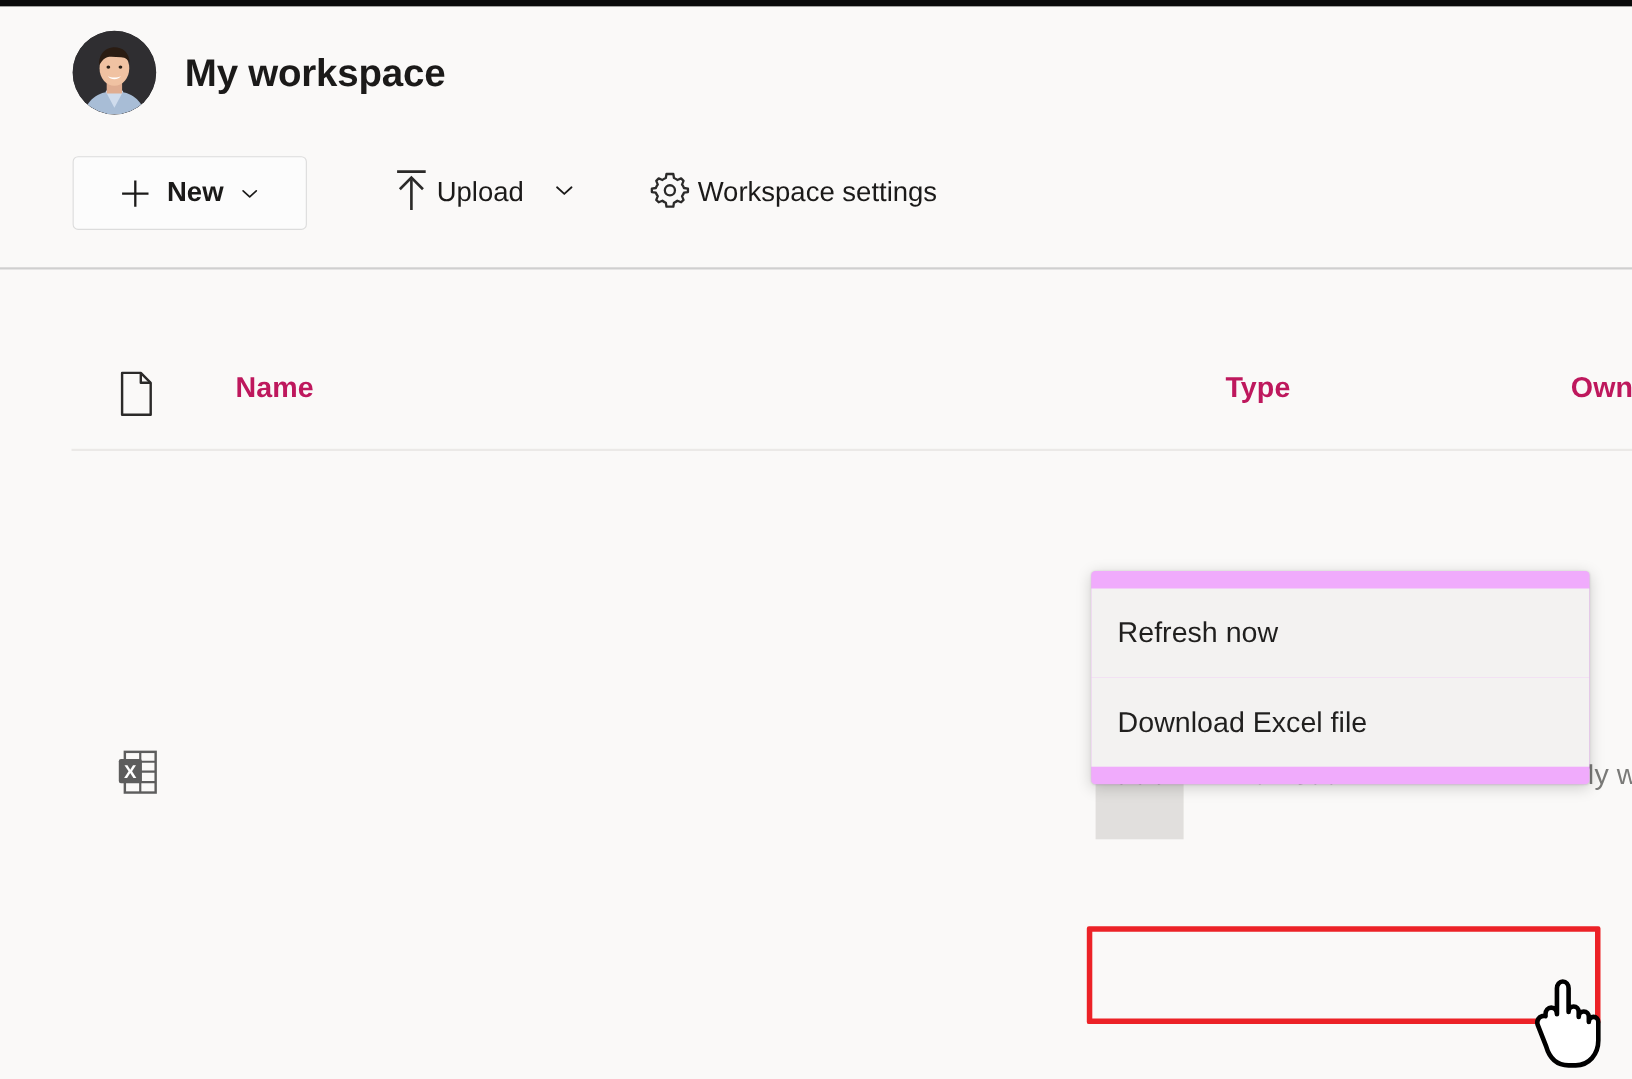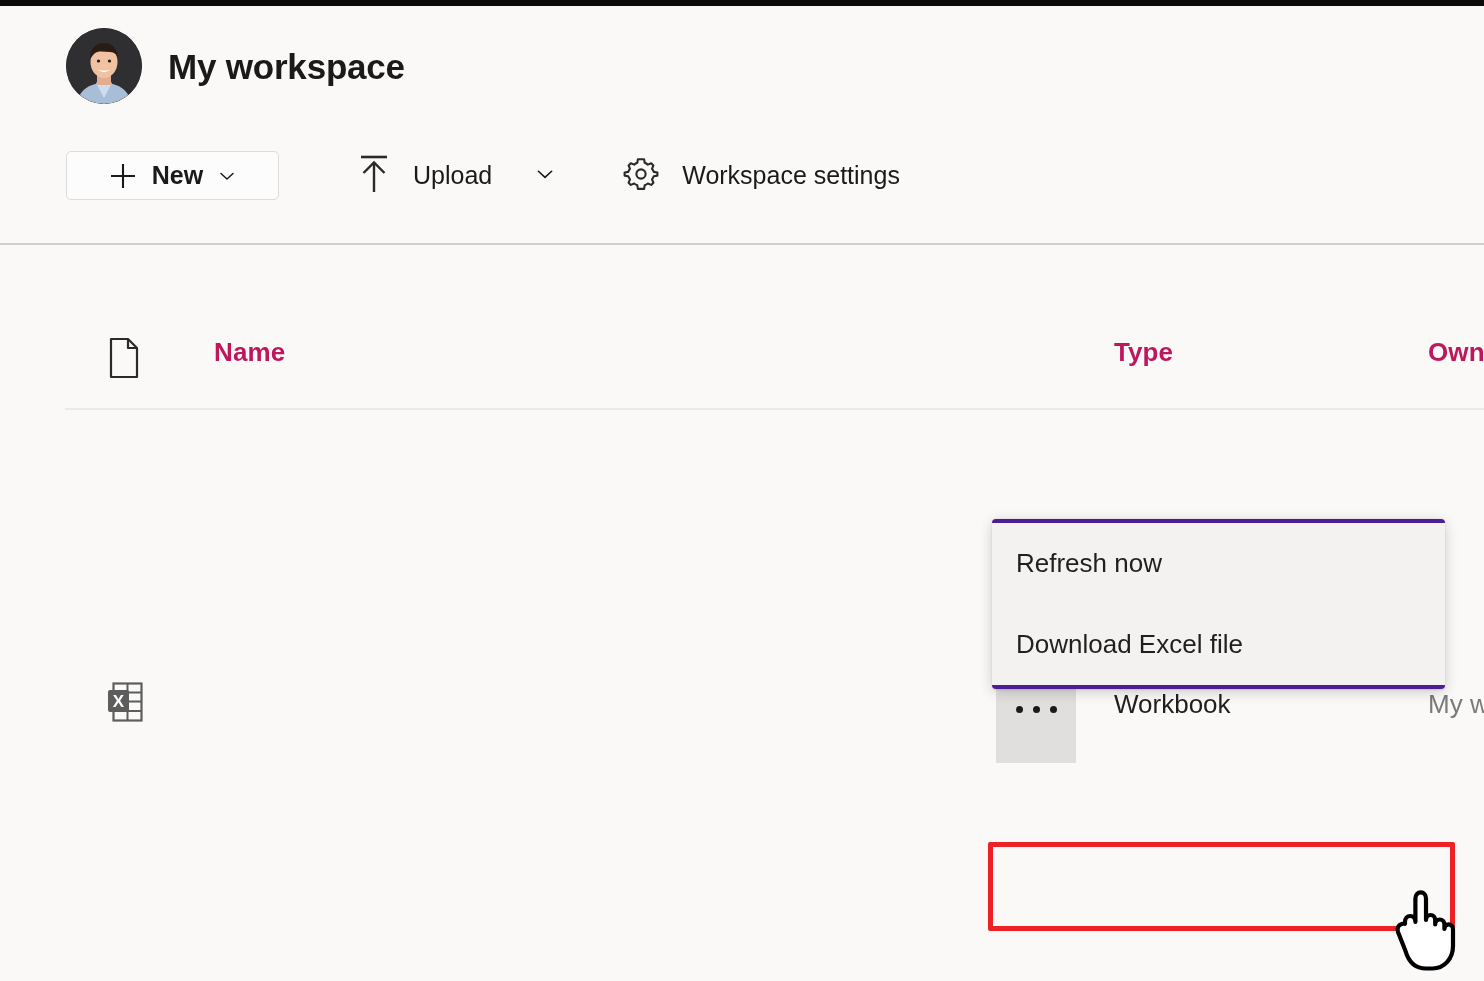--- a/index.html
+++ b/index.html
@@ -70,39 +70,39 @@
     display: flex;
     align-items: center;
   }
 
   .new-button {
     display: flex;
     align-items: center;
     justify-content: center;
     gap: 14px;
     width: 213px;
-    height: 49px;
+    height: 67px;
     background: #fcfcfc;
     border: 1px solid #dcdcdc;
     border-radius: 5px;
     cursor: pointer;
   }
   .new-button .plus { width: 30px; height: 30px; flex: none; }
   .new-button .label {
     font-size: 25px;
     font-weight: 700;
     color: #1b1a19;
     white-space: nowrap;
   }
   .new-button .chev { width: 20px; height: 20px; flex: none; }
 
   .tb-item {
     display: flex;
     align-items: center;
-    gap: 20px;
+    gap: 4px;
     height: 67px;
     padding: 0 8px;
     cursor: pointer;
     white-space: nowrap;
   }
   .tb-item .tb-label {
     font-size: 25px;
     font-weight: 400;
     color: #1b1a19;
   }
@@ -193,24 +193,24 @@
     width: 7px; height: 7px;
     border-radius: 50%;
     background: #1b1a19;
   }
 
   
   .context-menu {
     position: absolute;
     left: 992px; top: 519px;
     width: 453px;
-    background: #4c1d95;
+    background: #f0abfc;
     border-radius: 4px;
     box-shadow: 0 3px 14px rgba(0,0,0,0.18), 0 0.6px 2px rgba(0,0,0,0.12);
-    padding: 4px 0;
+    padding: 16px 0;
     z-index: 6;
     overflow: hidden;
   }
   .menu-item {
     height: 81px;
     display: flex;
     align-items: center;
     padding-left: 24px;
     font-size: 26px;
     color: #201f1e;

